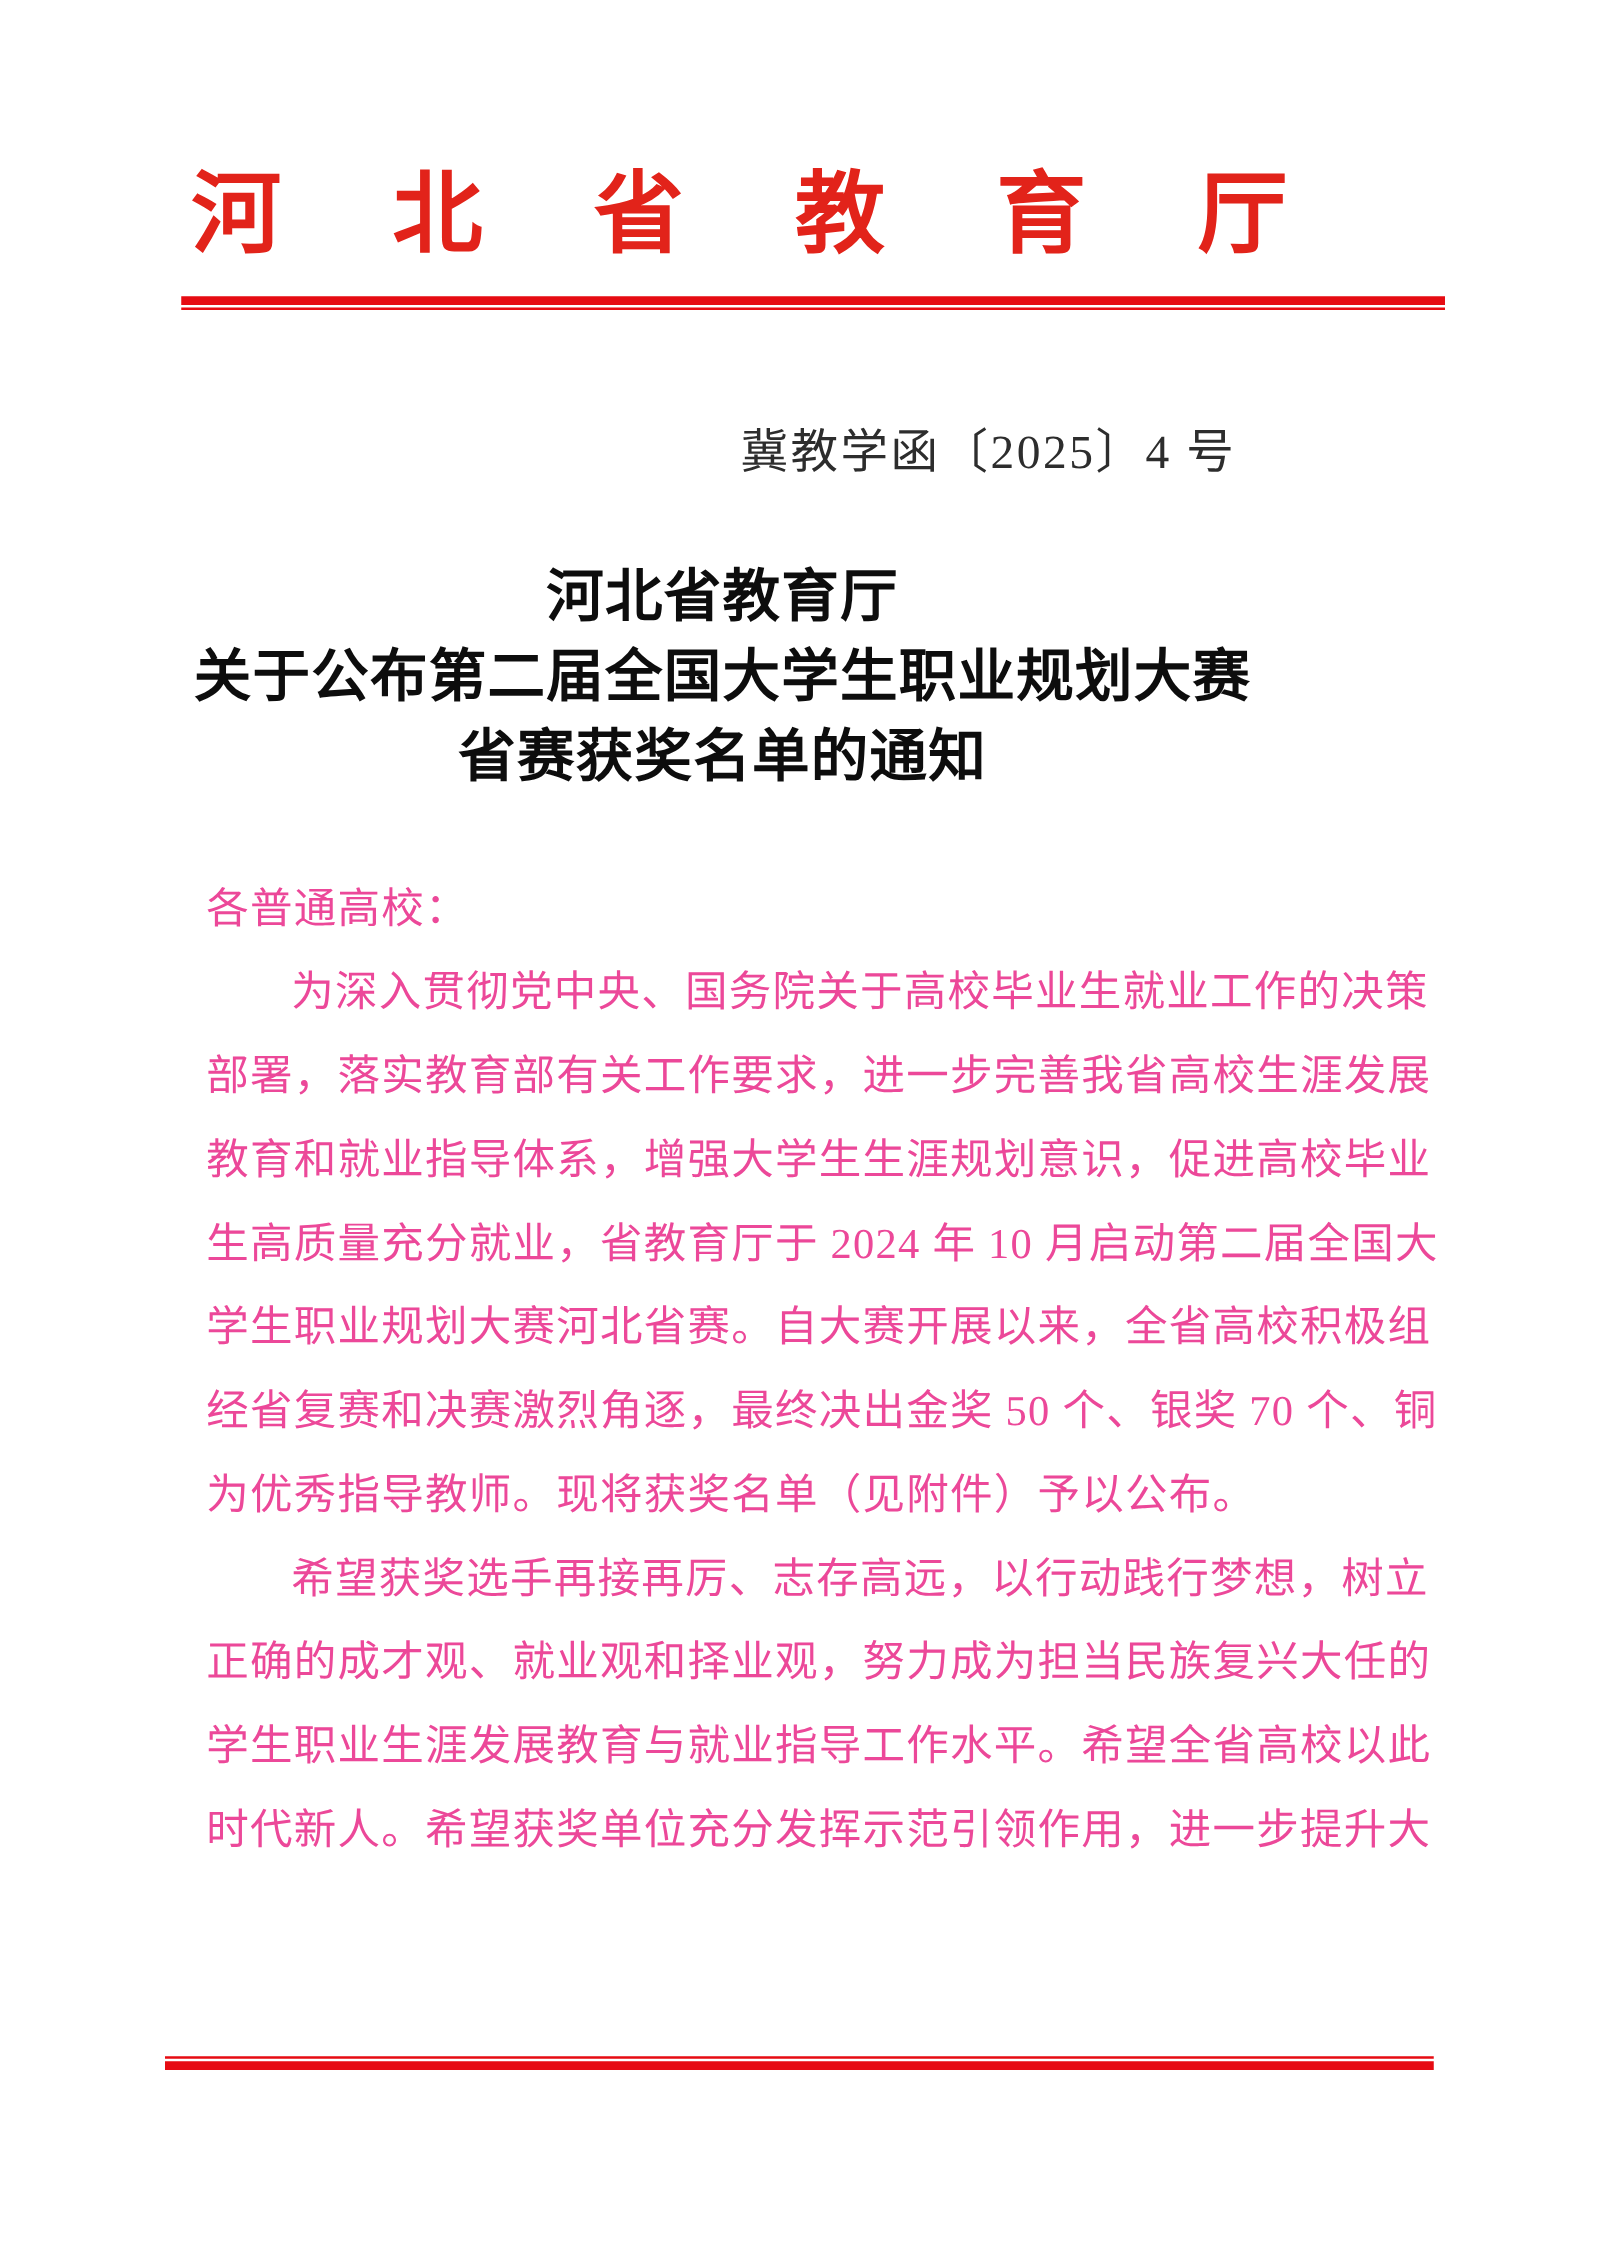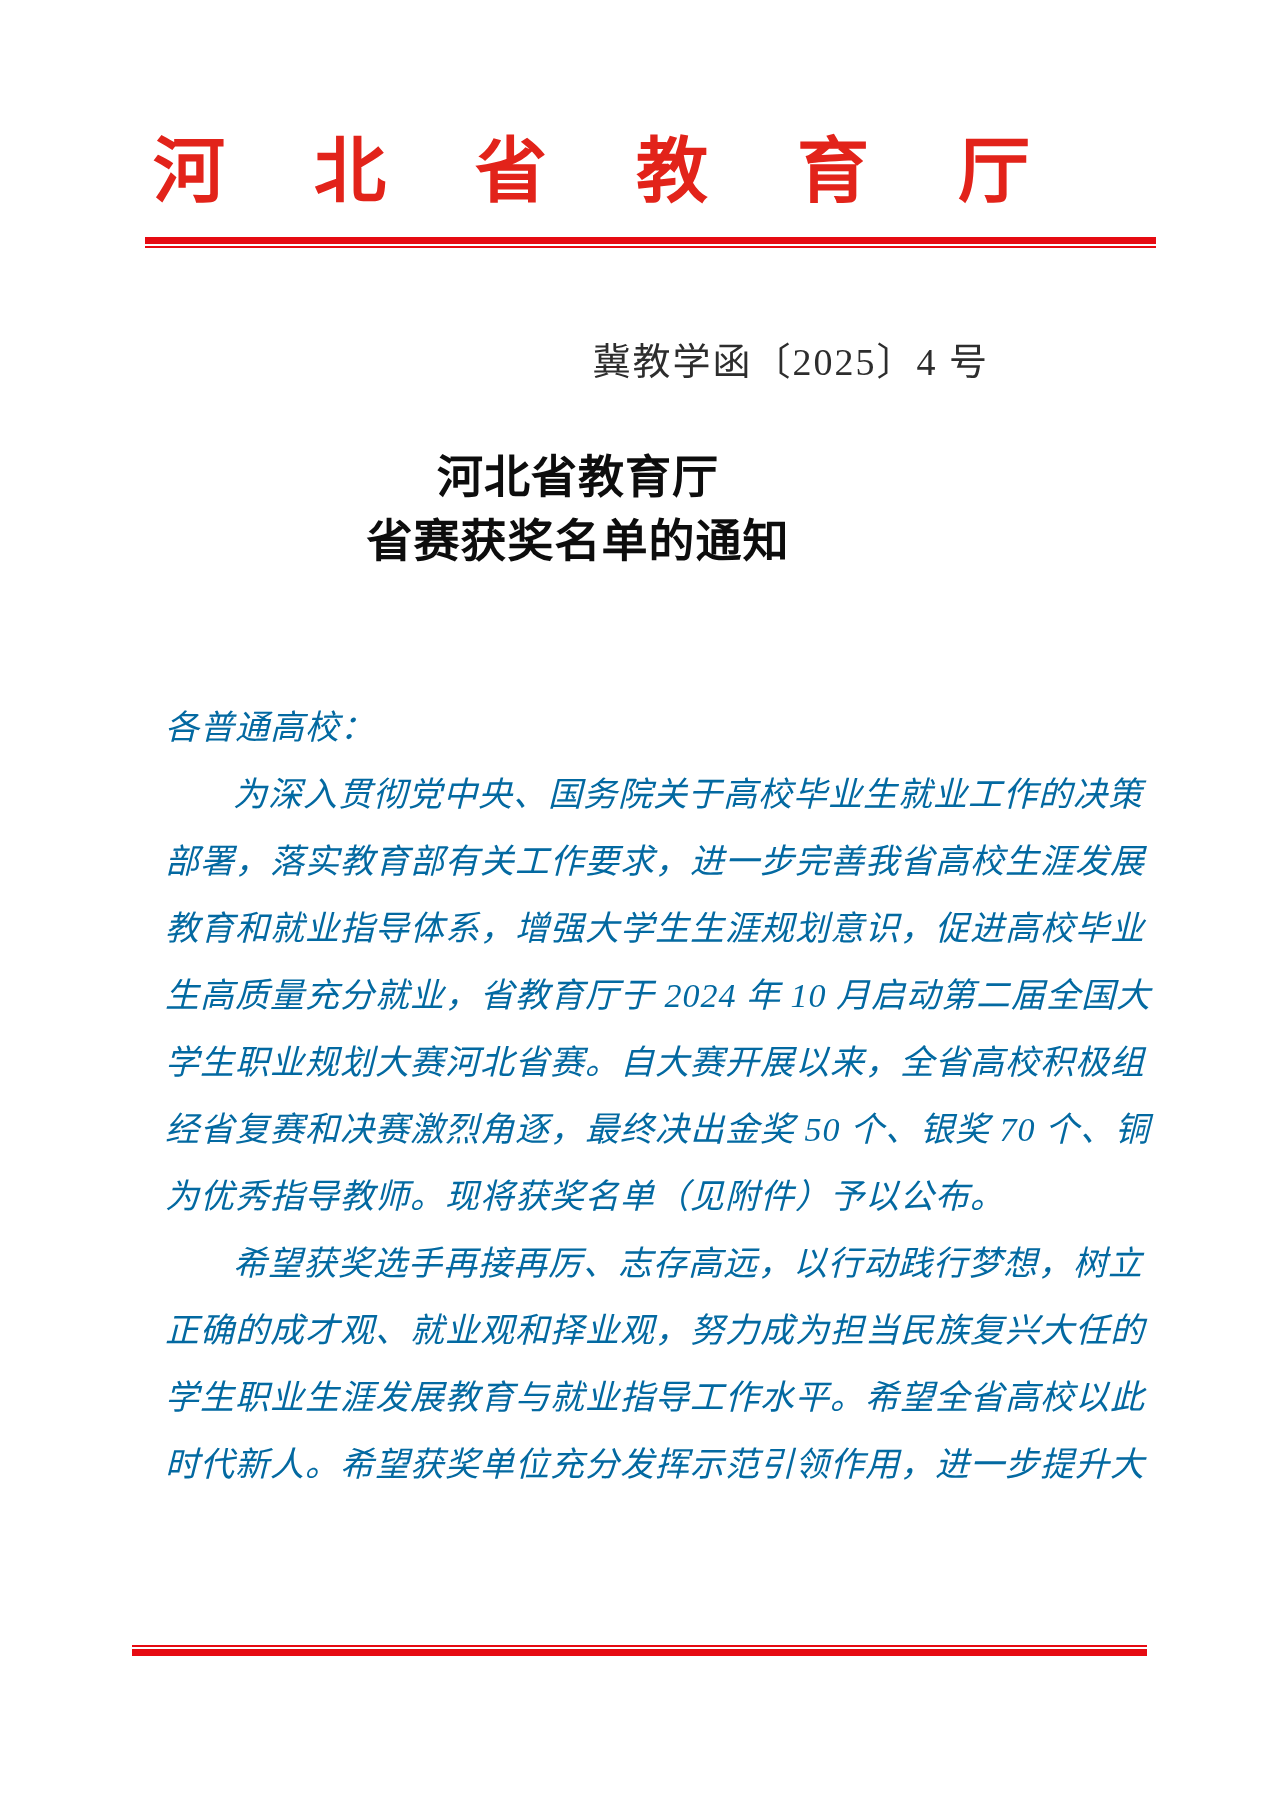--- a/index.html
+++ b/index.html
@@ -66,24 +66,23 @@
     line-height: 64px;
     letter-spacing: 1px;
   }
 
   
   .body-block {
     position: absolute;
     top: 694px;
     left: 165px;
     width: 952px;
-    color: #0369a1;
+    color: #ec4899;
     font-size: 34px;
     letter-spacing: 1px;
-    font-style: italic;
   }
   .line {
     height: 67px;
     line-height: 67px;
     white-space: nowrap;
   }
   .line.indent { text-indent: 68px; }
 
   
   .rule-bottom {
@@ -103,20 +102,21 @@
 <div class="page">
 
   <div class="agency">河北省教育厅</div>
 
   <div class="rule-top"></div>
 
   <div class="doc-number">冀教学函〔2025〕4 号</div>
 
   <div class="title">
     <div class="title-line">河北省教育厅</div>
+    <div class="title-line">关于公布第二届全国大学生职业规划大赛</div>
     <div class="title-line">省赛获奖名单的通知</div>
   </div>
 
   <div class="body-block">
     <div class="line">各普通高校：</div>
     <div class="line indent">为深入贯彻党中央、国务院关于高校毕业生就业工作的决策</div>
     <div class="line">部署，落实教育部有关工作要求，进一步完善我省高校生涯发展</div>
     <div class="line">教育和就业指导体系，增强大学生生涯规划意识，促进高校毕业</div>
     <div class="line">生高质量充分就业，省教育厅于 2024 年 10 月启动第二届全国大</div>
     <div class="line">学生职业规划大赛河北省赛。自大赛开展以来，全省高校积极组</div>

